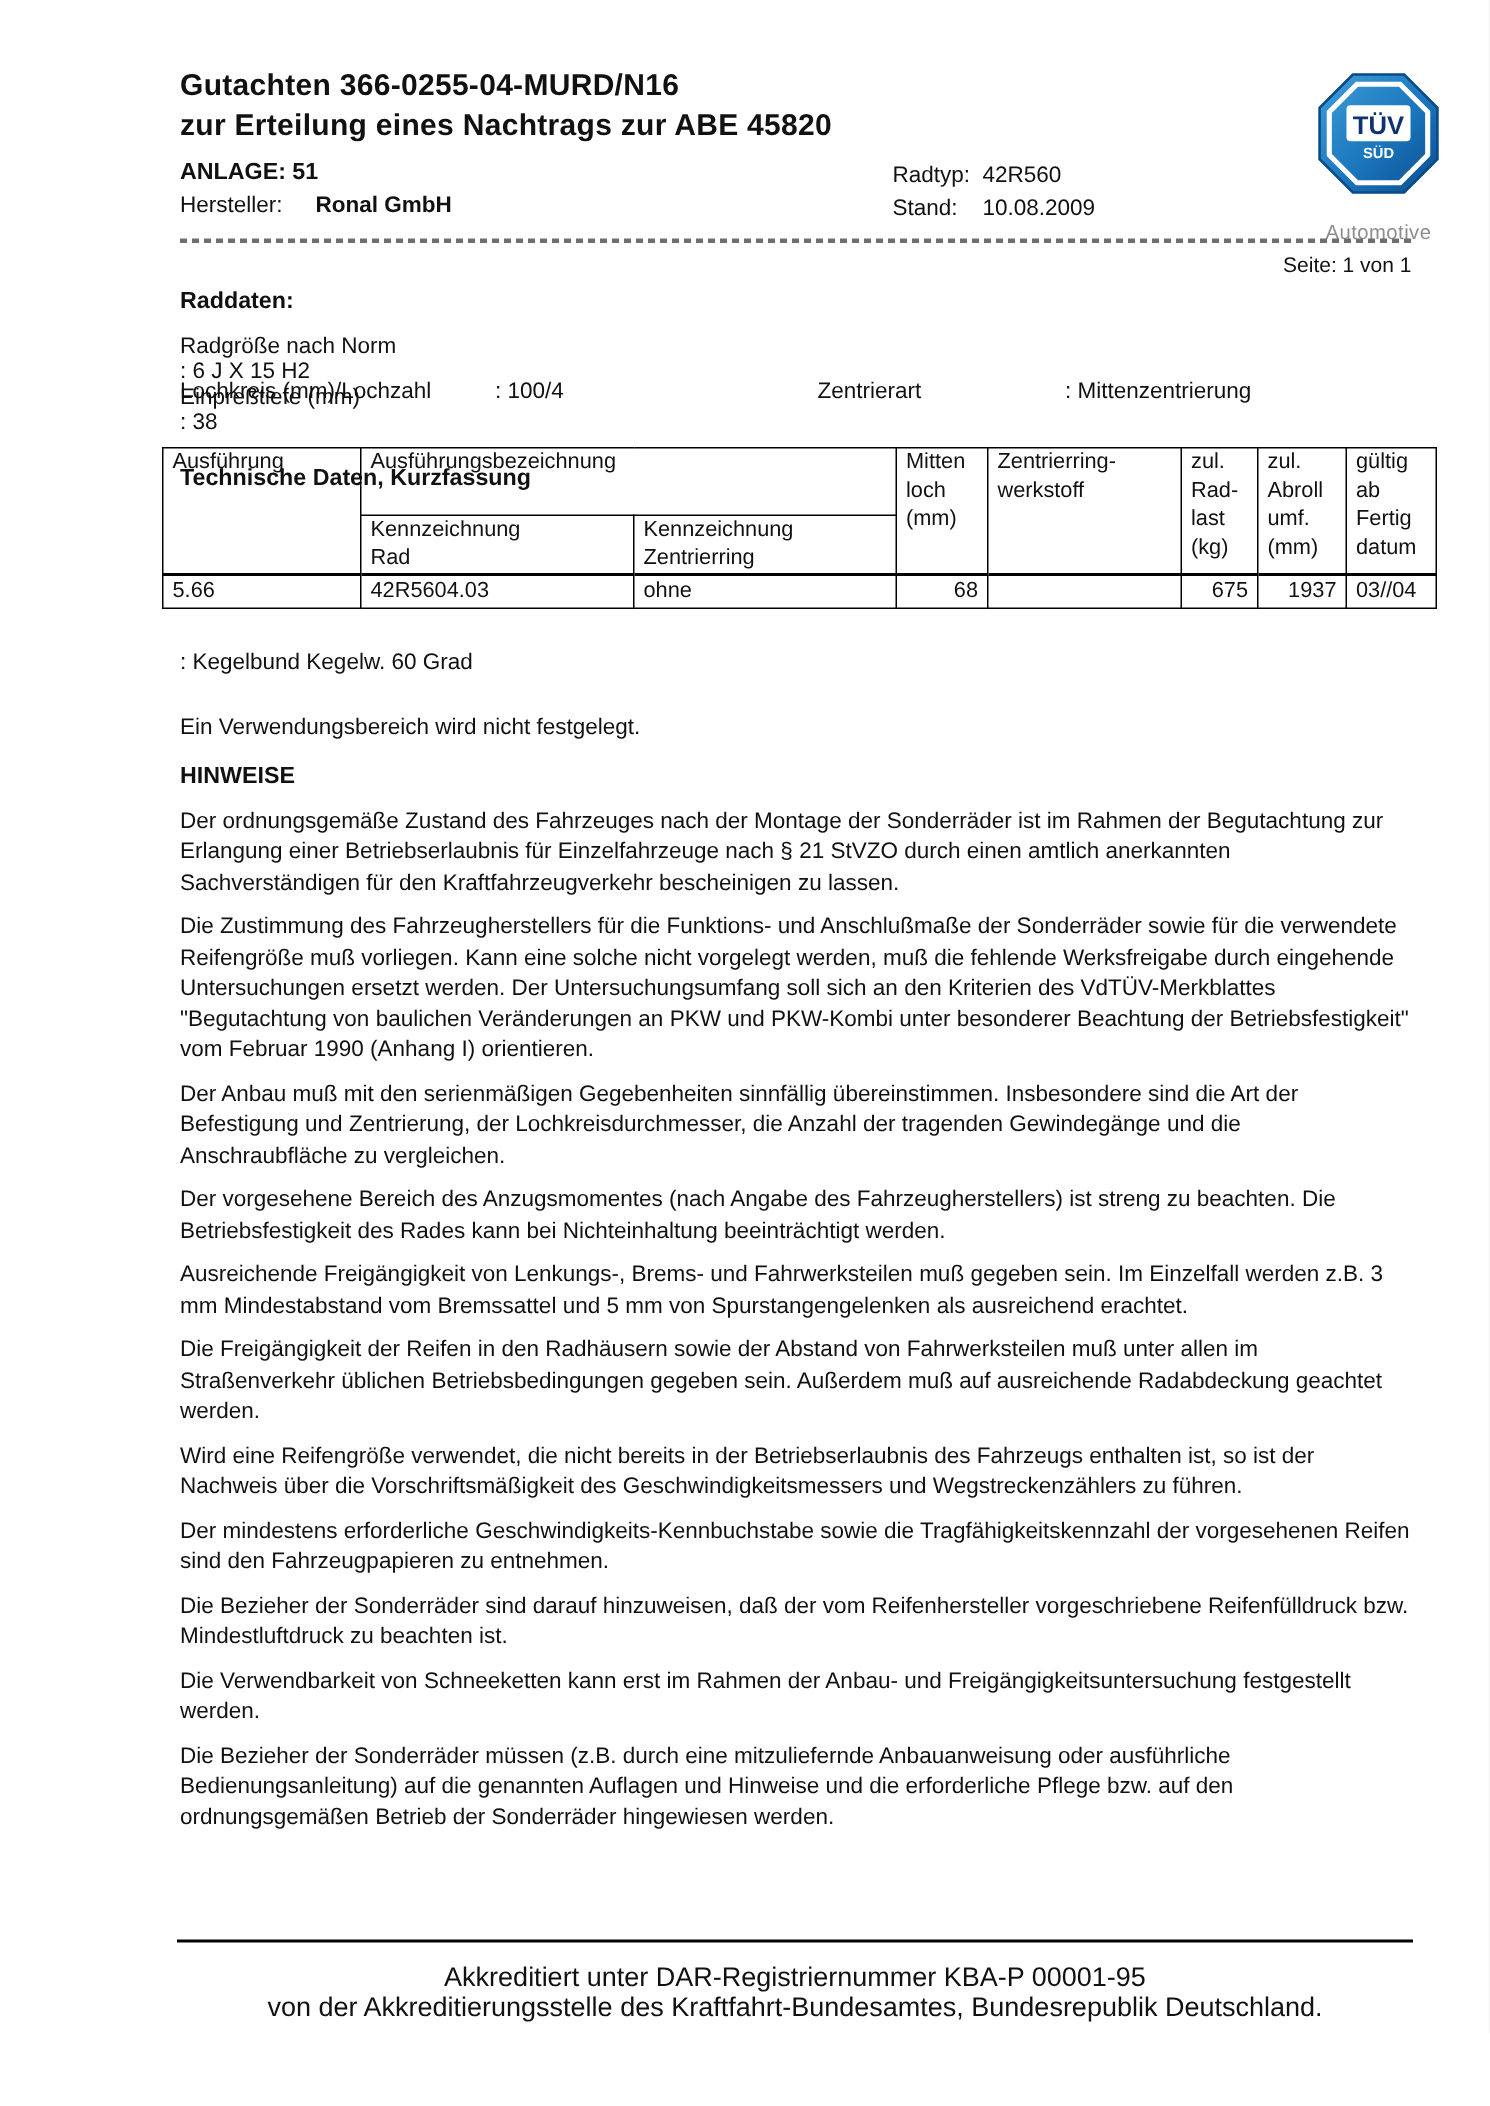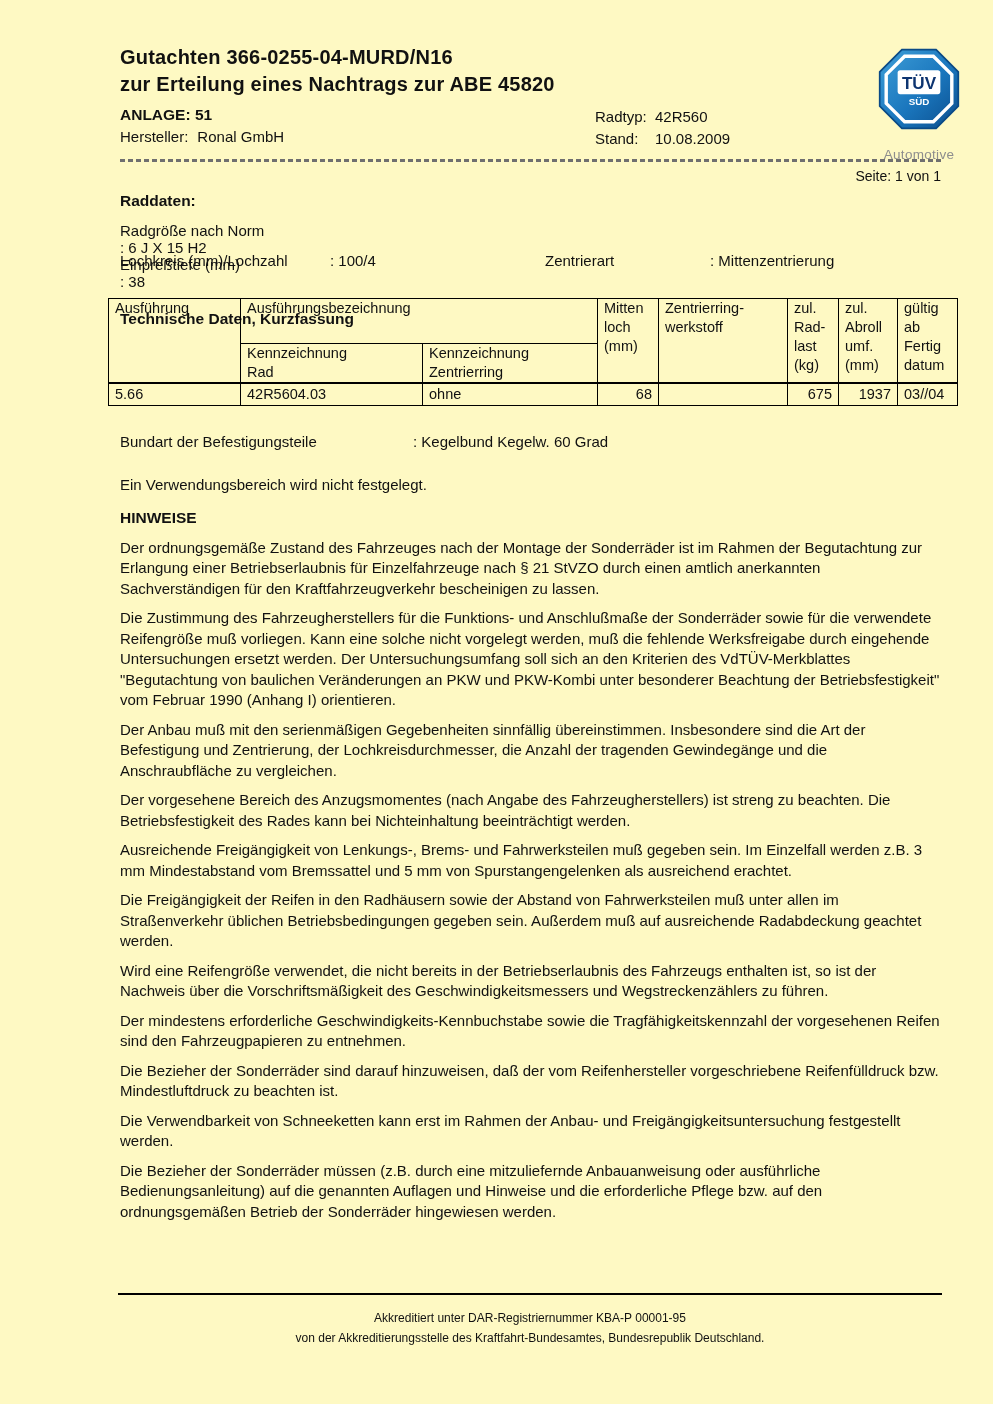--- a/index.html
+++ b/index.html
@@ -1,30 +1,30 @@
 <!DOCTYPE html>
 <html lang="de"><head>
 <meta charset="utf-8">
 <style>
   html,body{margin:0;padding:0;background:#e9e9e9;}
   .page{
     position:relative;
     width:993px;height:1404px;
-    background:#fef9c3;
+    background:#ffffff;
     font-family:"Liberation Sans","DejaVu Sans",sans-serif;
     color:#111;
     overflow:hidden;
     margin:0 auto;
   }
   .abs{position:absolute;}
   
   .doc-title{left:120px;top:44px;font-size:20px;font-weight:bold;line-height:27px;letter-spacing:.2px;}
   .meta-anlage{left:120px;top:106px;font-size:15.5px;font-weight:bold;}
   .meta-hersteller{left:120px;top:128px;font-size:15px;}
-  .meta-hersteller .val{margin-left:9px;}
+  .meta-hersteller .val{margin-left:22px;font-weight:bold;}
   .meta-right{left:595px;top:106px;font-size:15px;line-height:22px;}
   .meta-right .row{display:flex;}
   .meta-right .lbl{width:60px;}
   
   .logo{left:874px;top:48px;width:90px;text-align:center;}
   .logo svg{display:block;margin:0 auto;}
   .logo-caption{margin-top:17px;font-size:13.5px;color:#8e8e8e;letter-spacing:.3px;}
   
   .dashed-rule{
     left:120px;top:159px;width:822px;height:3px;
@@ -60,21 +60,21 @@
   .bundart-row{display:flex;}
   .bundart-row .lbl{width:293px;flex:0 0 293px;}
   .usage-note{margin-top:22px;}
   .hinweise-heading{margin-top:13px;font-weight:bold;font-size:15.5px;}
   .bodytext p{margin:9px 0 0 0;}
   
   .footer{
     left:118px;top:1293px;width:824px;
     border-top:2px solid #000;
     padding-top:13px;
-    text-align:center;font-size:12px;line-height:20px;
+    text-align:center;font-size:18px;line-height:20px;
   }
 </style>
 </head>
 <body>
 
 <div class="page">
 
   <div class="abs doc-title">
     <div>Gutachten 366-0255-04-MURD/N16</div>
     <div>zur Erteilung eines Nachtrags zur ABE 45820</div>
@@ -181,21 +181,20 @@
       <td></td>
       <td class="num">675</td>
       <td class="num">1937</td>
       <td>03//04</td>
     </tr>
   </tbody>
     </table>
 
   <div class="abs bodytext">
     <div class="bundart-row">
-      <span class="lbl">Bundart der Befestigungsteile</span>
       <span>: Kegelbund Kegelw. 60 Grad</span>
     </div>
 
     <div class="usage-note">Ein Verwendungsbereich wird nicht festgelegt.</div>
 
     <div class="hinweise-heading">HINWEISE</div>
 
     <p>Der ordnungsgemäße Zustand des Fahrzeuges nach der Montage der Sonderräder ist im Rahmen der Begutachtung zur Erlangung einer Betriebserlaubnis für Einzelfahrzeuge nach § 21 StVZO durch einen amtlich anerkannten Sachverständigen für den Kraftfahrzeugverkehr bescheinigen zu lassen.</p>
     <p>Die Zustimmung des Fahrzeugherstellers für die Funktions- und Anschlußmaße der Sonderräder sowie für die verwendete Reifengröße muß vorliegen. Kann eine solche nicht vorgelegt werden, muß die fehlende Werksfreigabe durch eingehende Untersuchungen ersetzt werden. Der Untersuchungsumfang soll sich an den Kriterien des VdTÜV-Merkblattes "Begutachtung von baulichen Veränderungen an PKW und PKW-Kombi unter besonderer Beachtung der Betriebsfestigkeit" vom Februar 1990 (Anhang I) orientieren.</p>
     <p>Der Anbau muß mit den serienmäßigen Gegebenheiten sinnfällig übereinstimmen. Insbesondere sind die Art der Befestigung und Zentrierung, der Lochkreisdurchmesser, die Anzahl der tragenden Gewindegänge und die Anschraubfläche zu vergleichen.</p>

